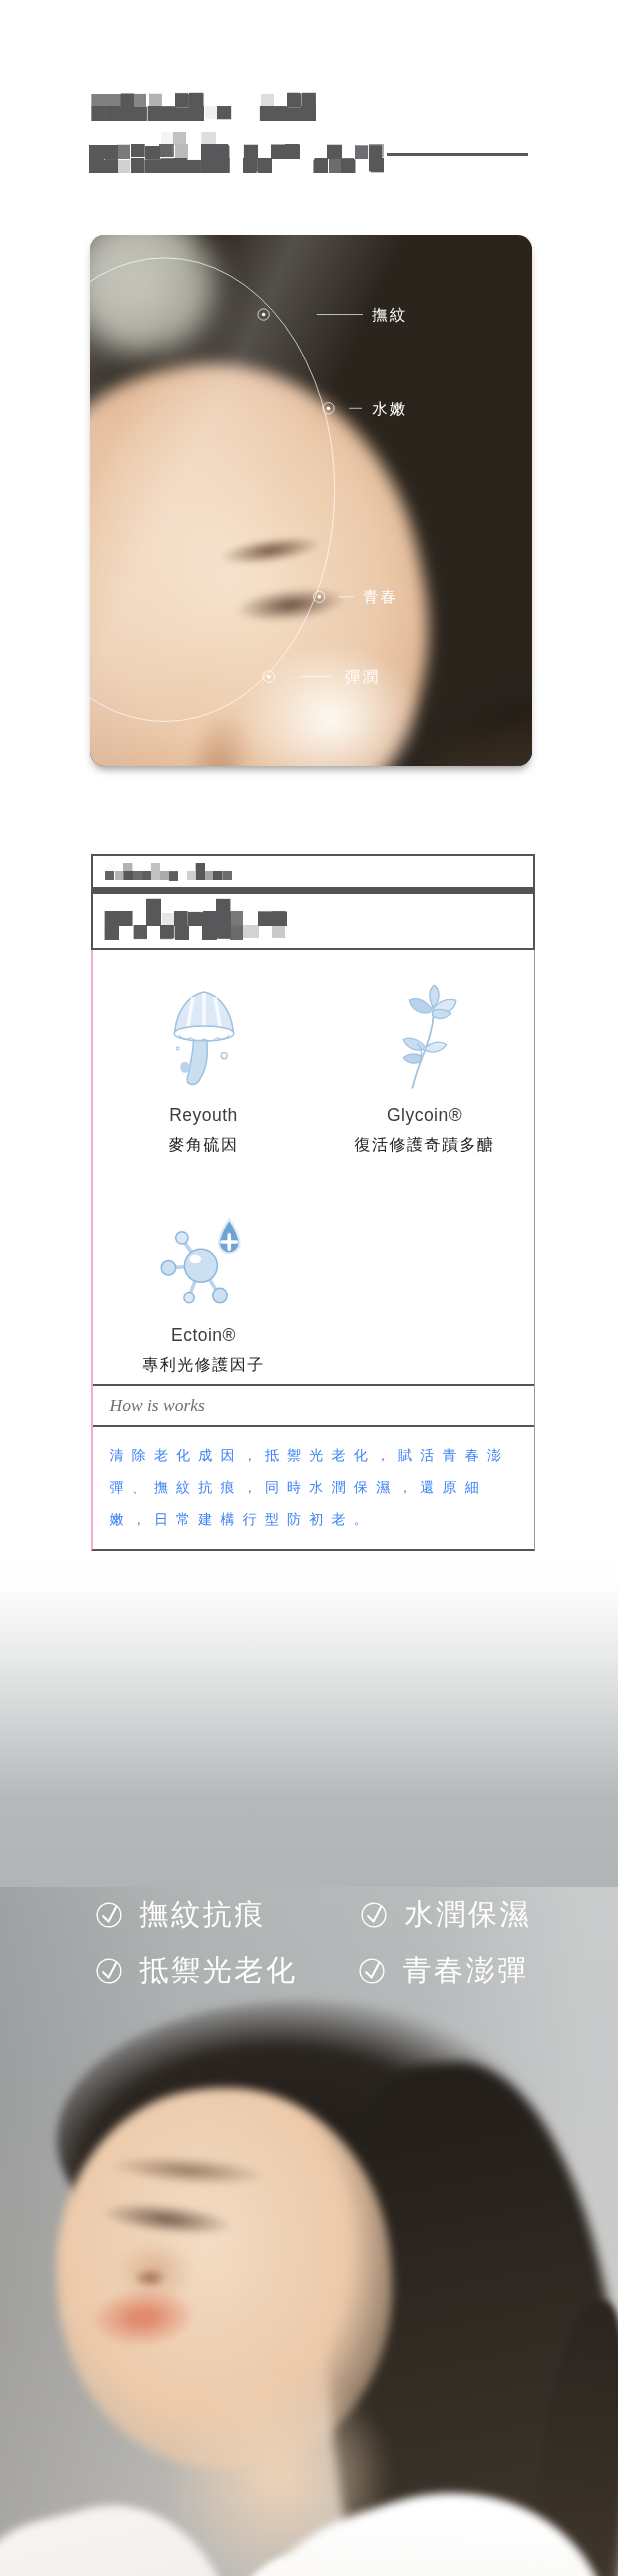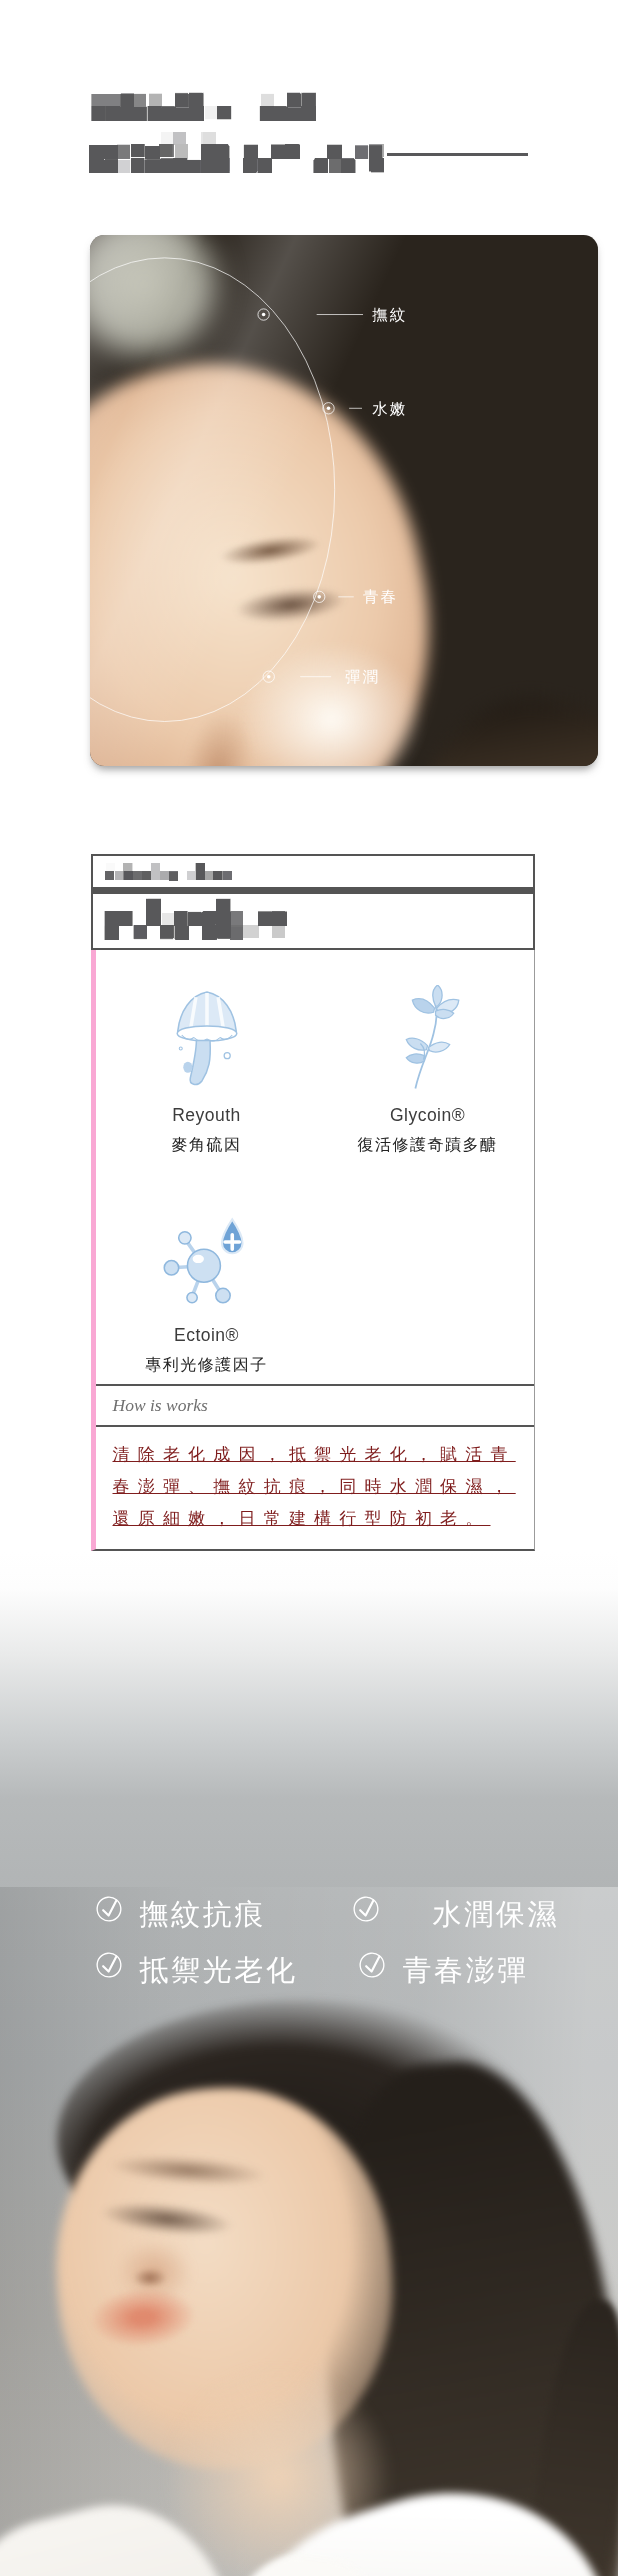--- a/index.html
+++ b/index.html
@@ -10,21 +10,21 @@
   .abs{position:absolute;}
 
   
   .censored{filter:url(#mosaic);color:#58585a;font-weight:700;white-space:nowrap;display:inline-block;}
   .censored-s{filter:url(#mosaic-s);color:#58585a;font-weight:700;white-space:nowrap;display:inline-block;}
   .c1{left:94px;top:95px;font-size:24px;letter-spacing:4.1px;}
   .c2{left:92px;top:133px;font-size:33px;letter-spacing:2.6px;}
   .hdr-rule{left:387px;top:153px;width:141px;height:3.1px;background:#58585a;}
 
   
-  .hero{left:90px;top:235px;width:508px;height:531px;border-radius:14.4px;overflow:hidden;
+  .hero{left:90px;top:235px;width:442px;height:531px;border-radius:14.4px;overflow:hidden;
         background:#2a241d;box-shadow:0 5.2px 8.2px -3.1px rgba(70,70,70,.55);}
   .hero .blob{position:absolute;}
   .h-wall{left:-31px;top:-36px;width:170px;height:170px;border-radius:50%;
           background:radial-gradient(closest-side,#c0c0b2,#aaaa9e 65%,rgba(170,170,158,0));filter:blur(11.3px);}
   .h-skin{left:-77px;top:129px;width:412px;height:484px;border-radius:48%;transform:rotate(-12deg);
           background:radial-gradient(ellipse at 55% 45%,#f6e3cc 0%,#eccaab 45%,#d9ab89 72%,rgba(201,150,112,0) 98%);
           filter:blur(8.2px);}
   .h-brown{left:319px;top:464px;width:237px;height:319px;border-radius:45%;transform:rotate(10deg);
           background:linear-gradient(160deg,#241d16 10%,#5d4a36 55%,#8a6e4d 90%);filter:blur(9.3px);}
   .h-cheek{left:149px;top:407px;width:185px;height:155px;border-radius:50%;
@@ -43,30 +43,30 @@
              letter-spacing:4px;fill:#ffffff;}
 
   
   .card-header{left:91px;top:854px;width:444px;height:96px;background:#fff;border:2.6px solid #545454;}
   .ch-row1{height:31px;display:flex;align-items:center;padding-left:14.4px;}
   .ch-bar{height:7.2px;background:#545454;}
   .ch-row2{height:53px;display:flex;align-items:center;padding-left:14.4px;}
   .cs-small{font-size:13.4px;letter-spacing:0.5px;font-weight:700;}
   .cs-big{font-size:30px;letter-spacing:1px;}
   .card-body{left:91px;top:950px;width:444px;height:601px;background:#fff;
-             border-left:5px solid #f9a8d4;border-right:1px solid #9b9b9b;border-bottom:2.6px solid #545454;}
+             border-left:2px solid #f9a8d4;border-right:1px solid #9b9b9b;border-bottom:2.6px solid #545454;}
   .cell{position:absolute;width:221px;text-align:center;}
   .cell .iconwrap{height:109px;display:flex;align-items:flex-end;justify-content:center;}
   .ing-name{font-size:17.5px;color:#3c3c3c;margin-top:14.4px;letter-spacing:0.5px;}
   .ing-label{font-size:16px;color:#242424;margin-top:8.2px;letter-spacing:1.5px;}
   .bdiv{position:absolute;left:0;width:100%;height:1.5px;background:#555;}
   .how{position:absolute;left:0;top:436px;width:100%;height:39px;display:flex;align-items:center;padding-left:16.5px;
        font-family:"Liberation Serif",serif;font-style:italic;font-size:17.5px;color:#6f6f6f;}
-  .para{position:absolute;left:16.5px;top:489px;width:412px;font-size:17px;line-height:32px;
-        letter-spacing:8.2px;color:#7f1d1d;word-break:break-all;text-decoration:underline;}
+  .para{position:absolute;left:16.5px;top:489px;width:412px;font-size:14px;line-height:32px;
+        letter-spacing:8.2px;color:#3b82f6;word-break:break-all;}
 
   
   .stage{left:0;top:1552px;width:618px;height:1169px;overflow:hidden;
          background:linear-gradient(180deg,#ffffff 0px,#fdfdfd 36px,#e9eaea 103px,#cdd0d1 180px,
                     #b6b9ba 247px,#b0b3b4 361px,#adb0b1 515px,#b3b2ae 773px,#c2c0bc 1169px);}
   .stage .blob{position:absolute;}
   .s-light{left:0;top:335px;width:618px;height:834px;
           background:linear-gradient(90deg,rgba(0,0,0,.10),rgba(0,0,0,0) 30%,
                      rgba(255,255,255,.10) 68%,rgba(255,255,255,.32) 95%);}
   .s-hairtop{left:57px;top:448px;width:495px;height:278px;border-radius:50%;
@@ -91,21 +91,21 @@
           background:radial-gradient(closest-side,#eed2b6,rgba(238,210,182,0));filter:blur(6.2px);}
   .s-shirtL{left:-36px;top:958px;width:278px;height:330px;border-radius:40%;transform:rotate(-14deg);
           background:linear-gradient(180deg,#f7f5f1,#e9e6e0);filter:blur(4.1px);}
   .s-shirtR{left:237px;top:948px;width:381px;height:340px;border-radius:45%;transform:rotate(-18deg);
           background:linear-gradient(200deg,#ffffff 15%,#efede8 60%,#dcd9d2);filter:blur(4.1px);}
   .s-collar{left:222px;top:1005px;width:160px;height:222px;border-radius:40%;transform:rotate(8deg);
           background:#fbfaf7;filter:blur(3.1px);}
 
   
   .benefits-title{left:94px;top:1809px;font-size:36px;font-weight:300;letter-spacing:4.6px;color:#ffffff;}
-  .chk-item{position:absolute;display:flex;align-items:flex-start;color:#fff;}
+  .chk-item{position:absolute;display:flex;align-items:center;color:#fff;}
   .chk-text{font-size:29px;font-weight:300;letter-spacing:2.6px;color:#ffffff;}
   .chk-icon{margin-right:16.5px;transform:rotate(-6deg);}
 
   
   .vline{left:311px;top:1618px;width:1px;height:114px;background:#4a4a4a;}
   .vdot{left:309px;top:1730px;width:5.2px;height:6.7px;border-radius:50%;background:#4a4a4a;}
 </style>
 </head>
 <body>
 
@@ -275,21 +275,21 @@
 
 
   <div class="chk-item" style="left:95px;top:1895px;" data-name="benefit-item-wrinkle">
     <svg class="chk-icon" width="28" height="28" viewBox="0 0 52 52" data-name="check-circle-icon">
       <circle cx="26" cy="26" r="22" fill="none" stroke="#ffffff" stroke-width="2.5"></circle>
       <path d="M15,27 L24,38 L41,12" fill="none" stroke="#ffffff" stroke-width="4" stroke-linecap="round" stroke-linejoin="round"></path>
     </svg>
     <span class="chk-text" data-name="benefit-label">撫紋抗痕</span>
   </div>
 
-  <div class="chk-item" style="left:352px;top:1895px;gap:36px;" data-name="benefit-item-hydration">
+  <div class="chk-item" style="left:360px;top:1895px;" data-name="benefit-item-hydration">
     <svg class="chk-icon" width="28" height="28" viewBox="0 0 52 52" data-name="check-circle-icon">
       <circle cx="26" cy="26" r="22" fill="none" stroke="#ffffff" stroke-width="2.5"></circle>
       <path d="M15,27 L24,38 L41,12" fill="none" stroke="#ffffff" stroke-width="4" stroke-linecap="round" stroke-linejoin="round"></path>
     </svg>
     <span class="chk-text" data-name="benefit-label">水潤保濕</span>
   </div>
 
   <div class="chk-item" style="left:95px;top:1951px;" data-name="benefit-item-renew">
     <svg class="chk-icon" width="28" height="28" viewBox="0 0 52 52" data-name="check-circle-icon">
       <circle cx="26" cy="26" r="22" fill="none" stroke="#ffffff" stroke-width="2.5"></circle>

